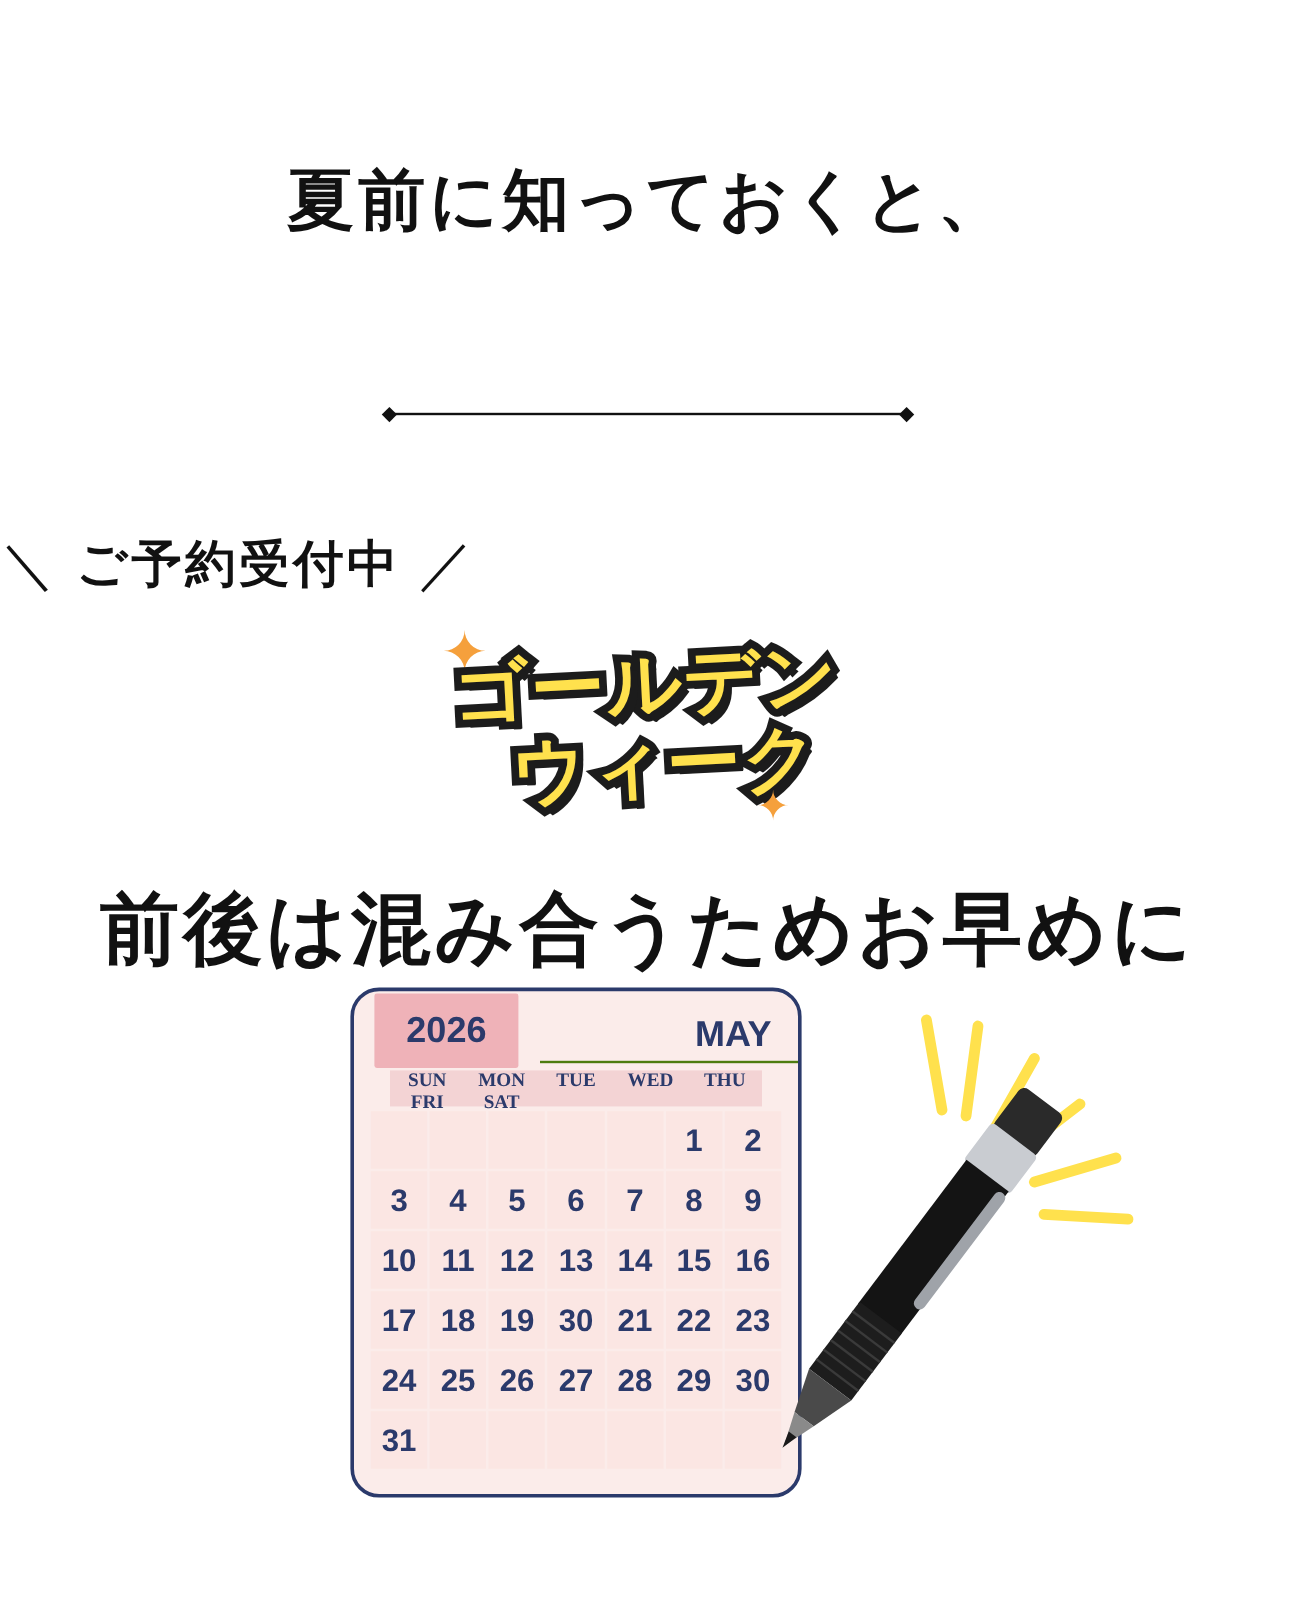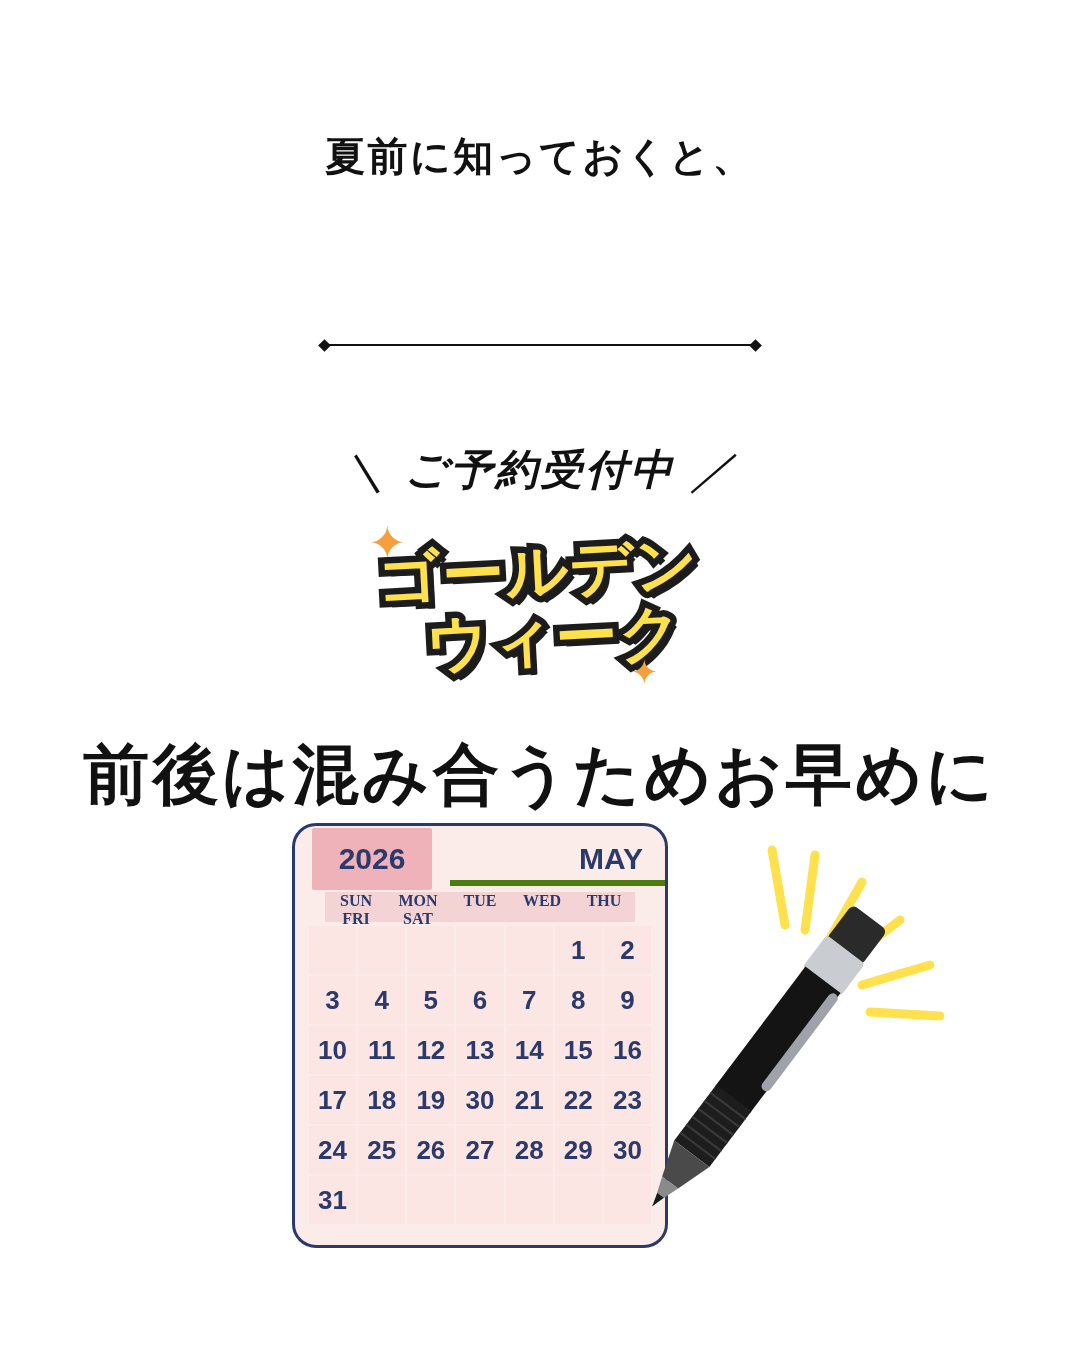--- a/index.html
+++ b/index.html
@@ -18,21 +18,21 @@
 
   
   .headline {
     position: absolute;
     top: 130px;
     left: 0;
     width: 1080px;
     text-align: center;
   }
   .headline .line {
-    font-size: 40px;
+    font-size: 56px;
     font-weight: 700;
     letter-spacing: 0.06em;
     line-height: 1.32;
     color: #111111;
     white-space: nowrap;
   }
 
   
   .divider {
     position: absolute;
@@ -57,27 +57,26 @@
     transform: rotate(45deg);
     flex: 0 0 auto;
   }
 
   
   .sublabel {
     position: absolute;
     top: 440px;
     left: 0;
     width: 1080px;
-    text-align: center;
+    text-align: left;
     font-size: 42px;
     font-weight: 700;
     letter-spacing: 0.07em;
     color: #111;
     white-space: nowrap;
-    font-style: italic;
   }
   .sublabel .slash {
     display: inline-block;
     font-size: 46px;
     font-weight: 500;
     vertical-align: -2px;
   }
 
   
   .gw-badge {
@@ -158,21 +157,21 @@
     margin-left: 17px;
     border-radius: 2px;
   }
   .cal-month {
     flex: 1;
     text-align: right;
     font-size: 30px;
     font-weight: 700;
     color: #2B3A6B;
     padding-right: 22px;
-    border-bottom: 6px solid #4d7c0f;
+    border-bottom: 2px solid #4d7c0f;
     margin-left: 18px;
     align-self: flex-end;
     padding-bottom: 4px;
     margin-bottom: 6px;
   }
   .cal-dow {
     display: grid;
     grid-template-columns: repeat(5, 1fr);
     background: #F3D3D4;
     margin: 0 30px;

